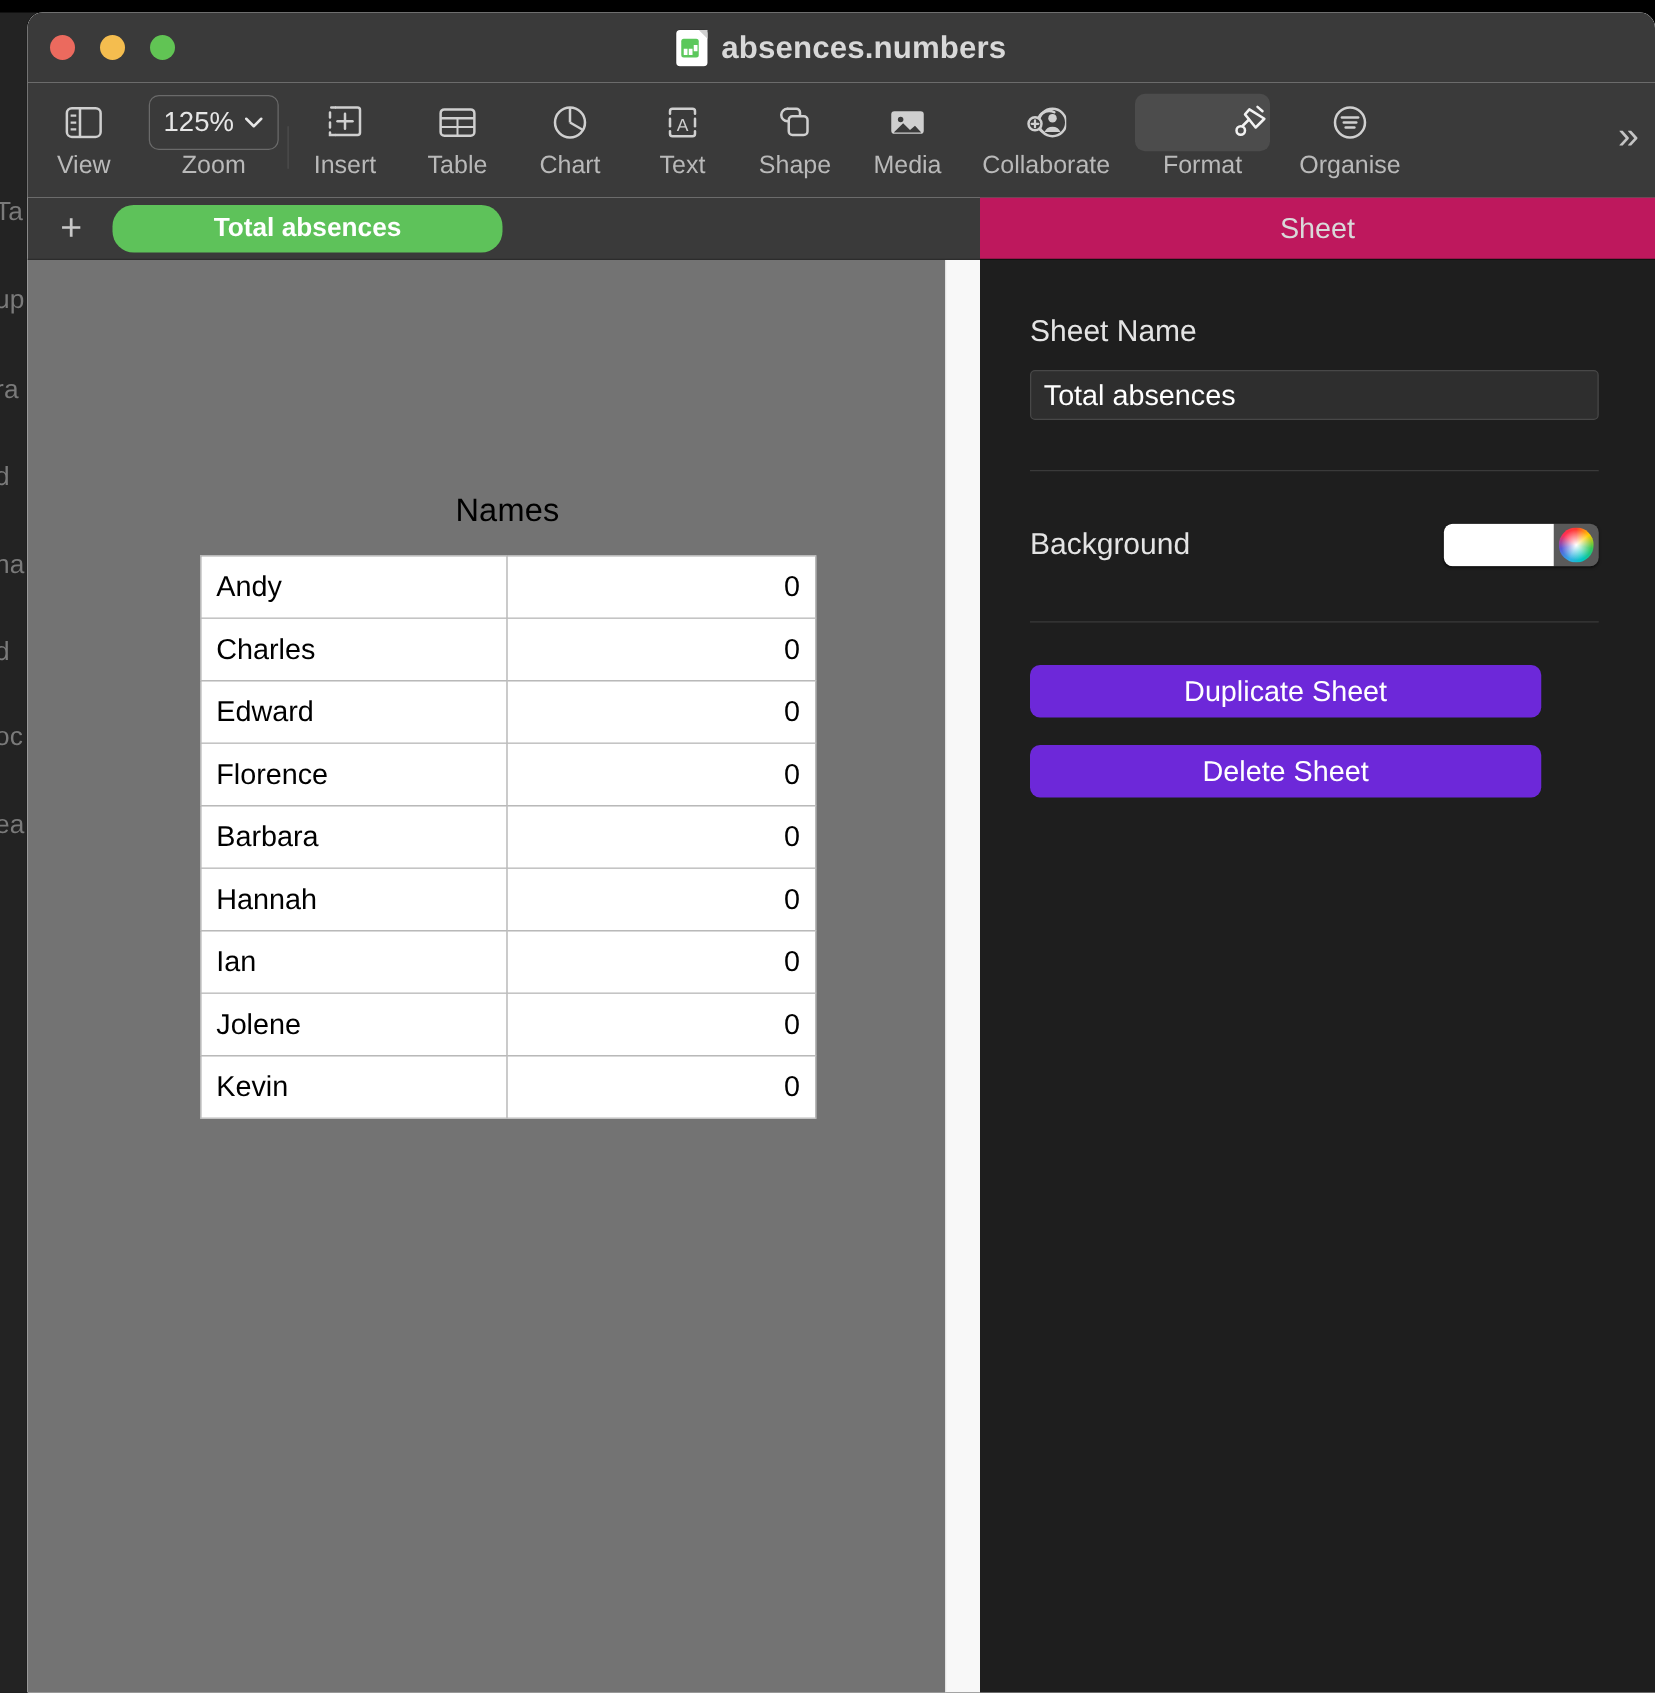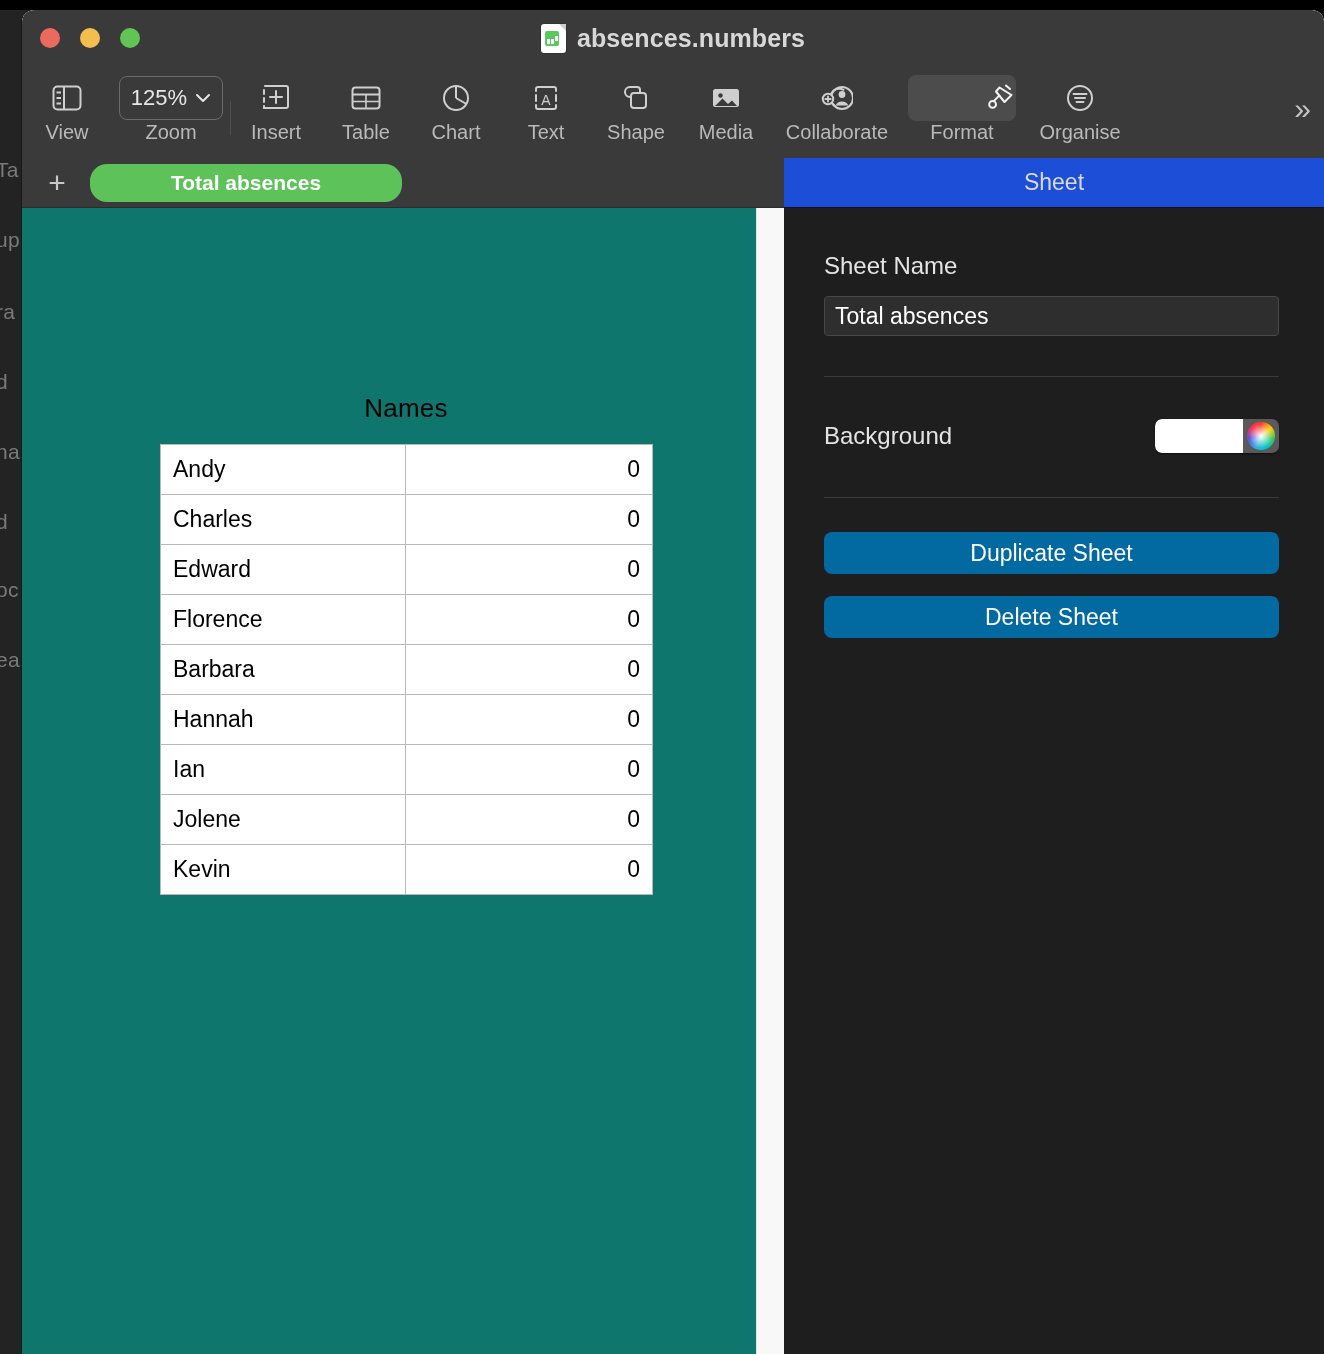--- a/index.html
+++ b/index.html
@@ -217,21 +217,21 @@
     font-weight: bold;
     border-radius: 17px;
     padding: 7px 0;
     width: 312px;
     text-align: center;
     cursor: default;
   }
 
   #canvas {
     flex: 1;
-    background: #0f766e;
+    background: #737373;
     position: relative;
     overflow: hidden;
     padding-left: 20px;
   }
   #canvas-gutter {
     position: absolute;
     right: 0; top: 0; bottom: 0;
     width: 28px;
     background: #f8f8f8;
     border-left: 1px solid #e2e2e2;
@@ -267,21 +267,21 @@
 
   
   #inspector {
     width: 540px;
     background: #1e1e1e;
     display: flex;
     flex-direction: column;
   }
   #inspector-header {
     height: 50px;
-    background: #1d4ed8;
+    background: #be185d;
     display: flex;
     align-items: center;
     justify-content: center;
     color: #d9d9d9;
     font-size: 23px;
     border-bottom: 1px solid #111111;
   }
   #inspector-body {
     padding: 44px 40px 0 40px;
   }
@@ -342,23 +342,23 @@
       radial-gradient(circle at 50% 50%, #ffffff 0%, rgba(255,255,255,0) 62%),
       conic-gradient(#ff3b30, #ffcc00, #34c759, #00c7be, #32ade6, #5856d6, #ff2d55, #ff3b30);
   }
   .panel-divider2 {
     height: 1px;
     background: #3a3a3a;
     width: 455px;
     margin-top: 44px;
   }
   .btn {
-    width: 455px;
+    width: 409px;
     height: 42px;
-    background: #0369a1;
+    background: #6d28d9;
     border: none;
     border-radius: 8px;
     color: #ffffff;
     font-size: 23px;
     font-family: "Liberation Sans", sans-serif;
     margin-top: 22px;
     cursor: default;
   }
   .btn:first-of-type { margin-top: 34px; }
 </style>

